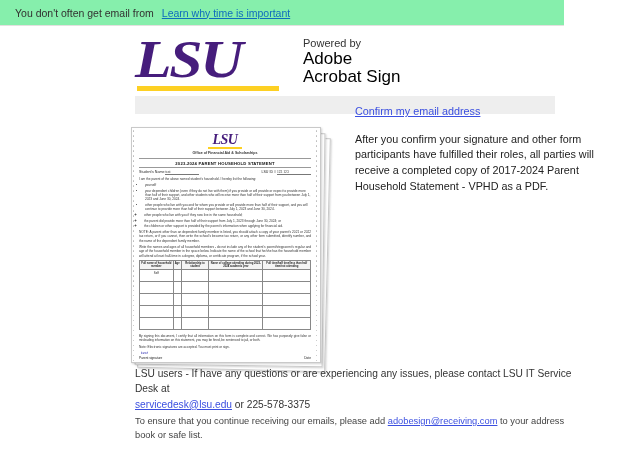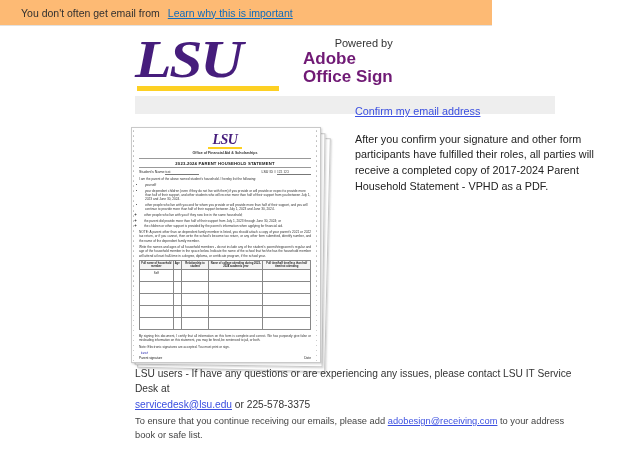--- a/index.html
+++ b/index.html
@@ -17,27 +17,27 @@
   .page {
     position: relative;
     width: 624px;
     height: 467px;
     background: #ffffff;
   }
   
   .banner {
     position: absolute;
     left: 0; top: 0;
-    width: 492px;
+    width: 564px;
     height: 26px;
-    background: #fdba74;
+    background: #86efac;
     border-bottom: 1px solid #e3e1df;
     display: flex;
     align-items: center;
-    padding-left: 21px;
+    padding-left: 15px;
     box-sizing: border-box;
     font-size: 10.5px;
     color: #323130;
   }
   .banner a {
     color: #0f6cbd;
     text-decoration: underline;
     cursor: pointer;
   }
   .banner .sep { width: 4px; display: inline-block; }
@@ -84,26 +84,25 @@
     height: 5px;
     background: #fdd023;
   }
   .powered-block {
     margin-left: 18px;
     line-height: 1.05;
   }
   .powered-small {
     font-size: 11px;
     color: #333333;
-    text-align: right;
   }
   .powered-big {
     font-size: 17px;
-    font-weight: bold;
-    color: #701a75;
+    font-weight: normal;
+    color: #000000;
   }
   
   .grey-strip {
     position: absolute;
     left: 135px;
     top: 70px;
     width: 420px;
     height: 18px;
     background: #eeeeee;
   }
@@ -293,34 +292,34 @@
 </style>
 </head>
 <body>
 
 <div class="page">
 
   <div class="banner">
     <span>You don't often get email from</span>
     <span class="sep"></span>
     <span class="sep"></span>
-    <a href="#">Learn why this is important</a>
+    <a href="#">Learn why time is important</a>
   </div>
 
   <div class="email-body">
 
     <div class="header-row">
       <div class="lsu-logo">
         <span class="lsu-text">LSU</span>
         <div class="lsu-underline"></div>
       </div>
       <div class="powered-block">
         <div class="powered-small">Powered by</div>
         <div class="powered-big">Adobe</div>
-        <div class="powered-big">Office Sign</div>
+        <div class="powered-big">Acrobat Sign</div>
       </div>
     </div>
 
     <div class="grey-strip"></div>
 
     <div class="right-col">
       <a href="#" class="confirm-link">Confirm my email address</a>
       <p>After you confirm your signature and other form participants have fulfilled their roles, all parties will receive a completed copy of 2017-2024 Parent Household Statement - VPHD as a PDF.</p>
     </div>
 

